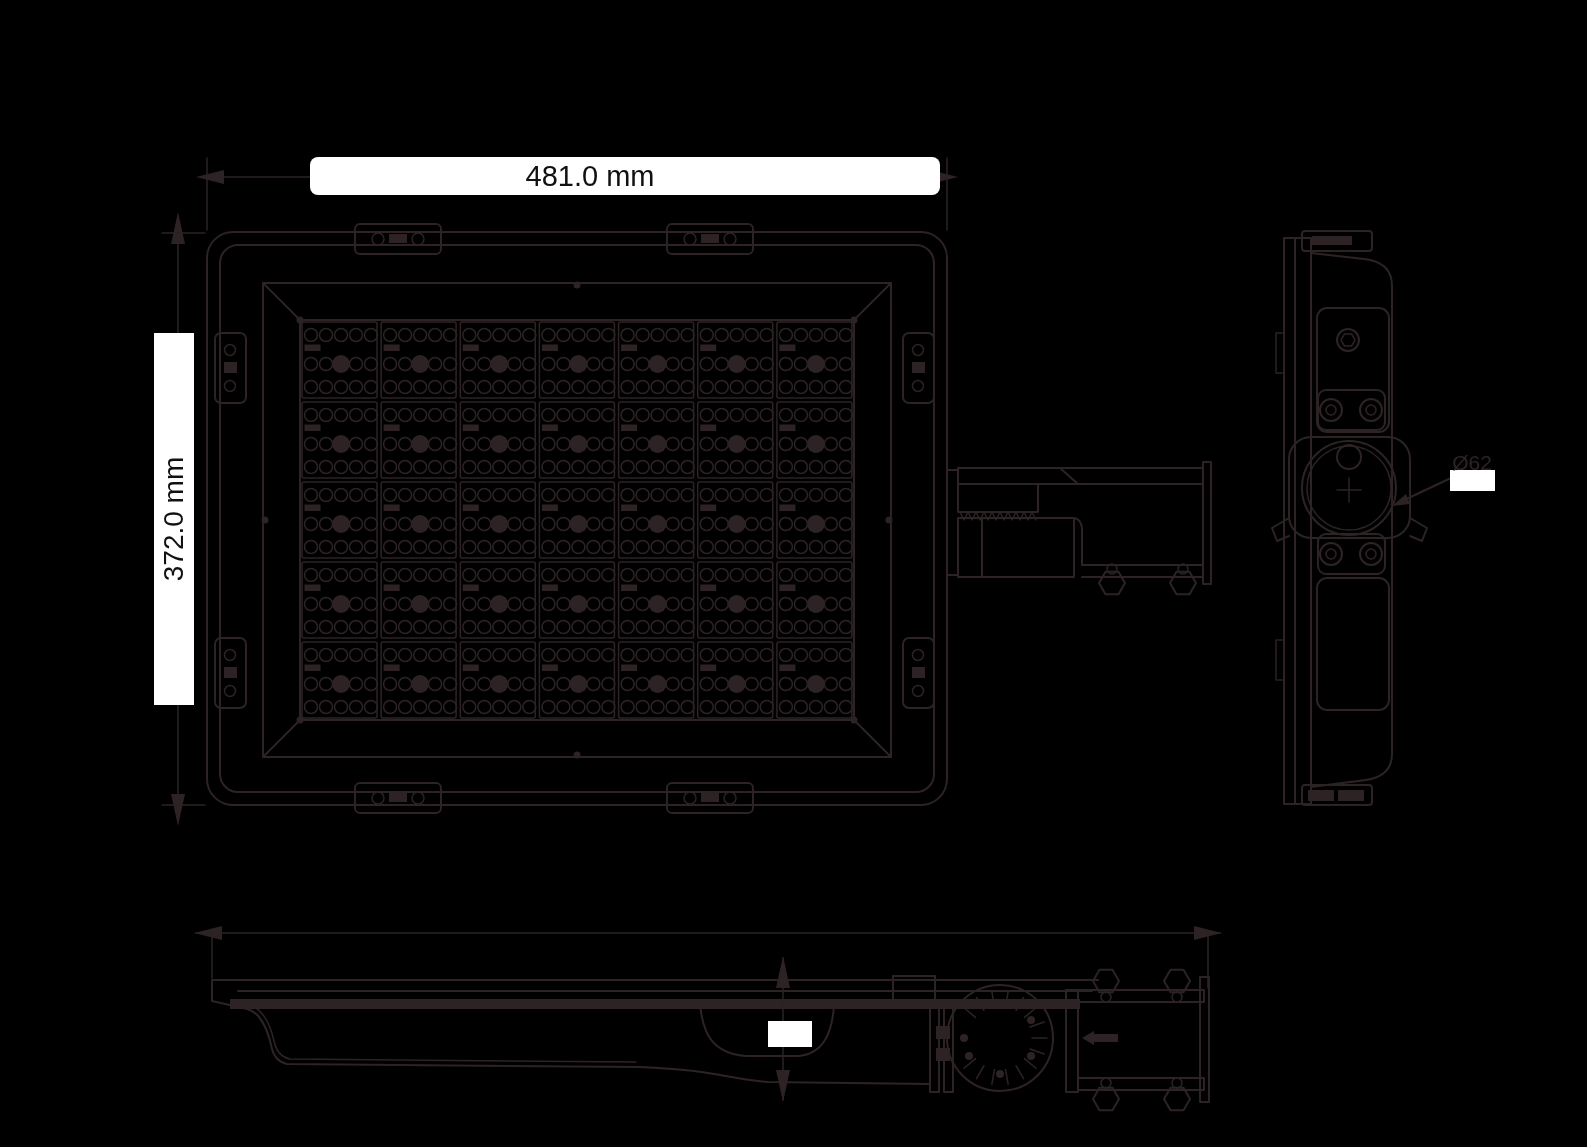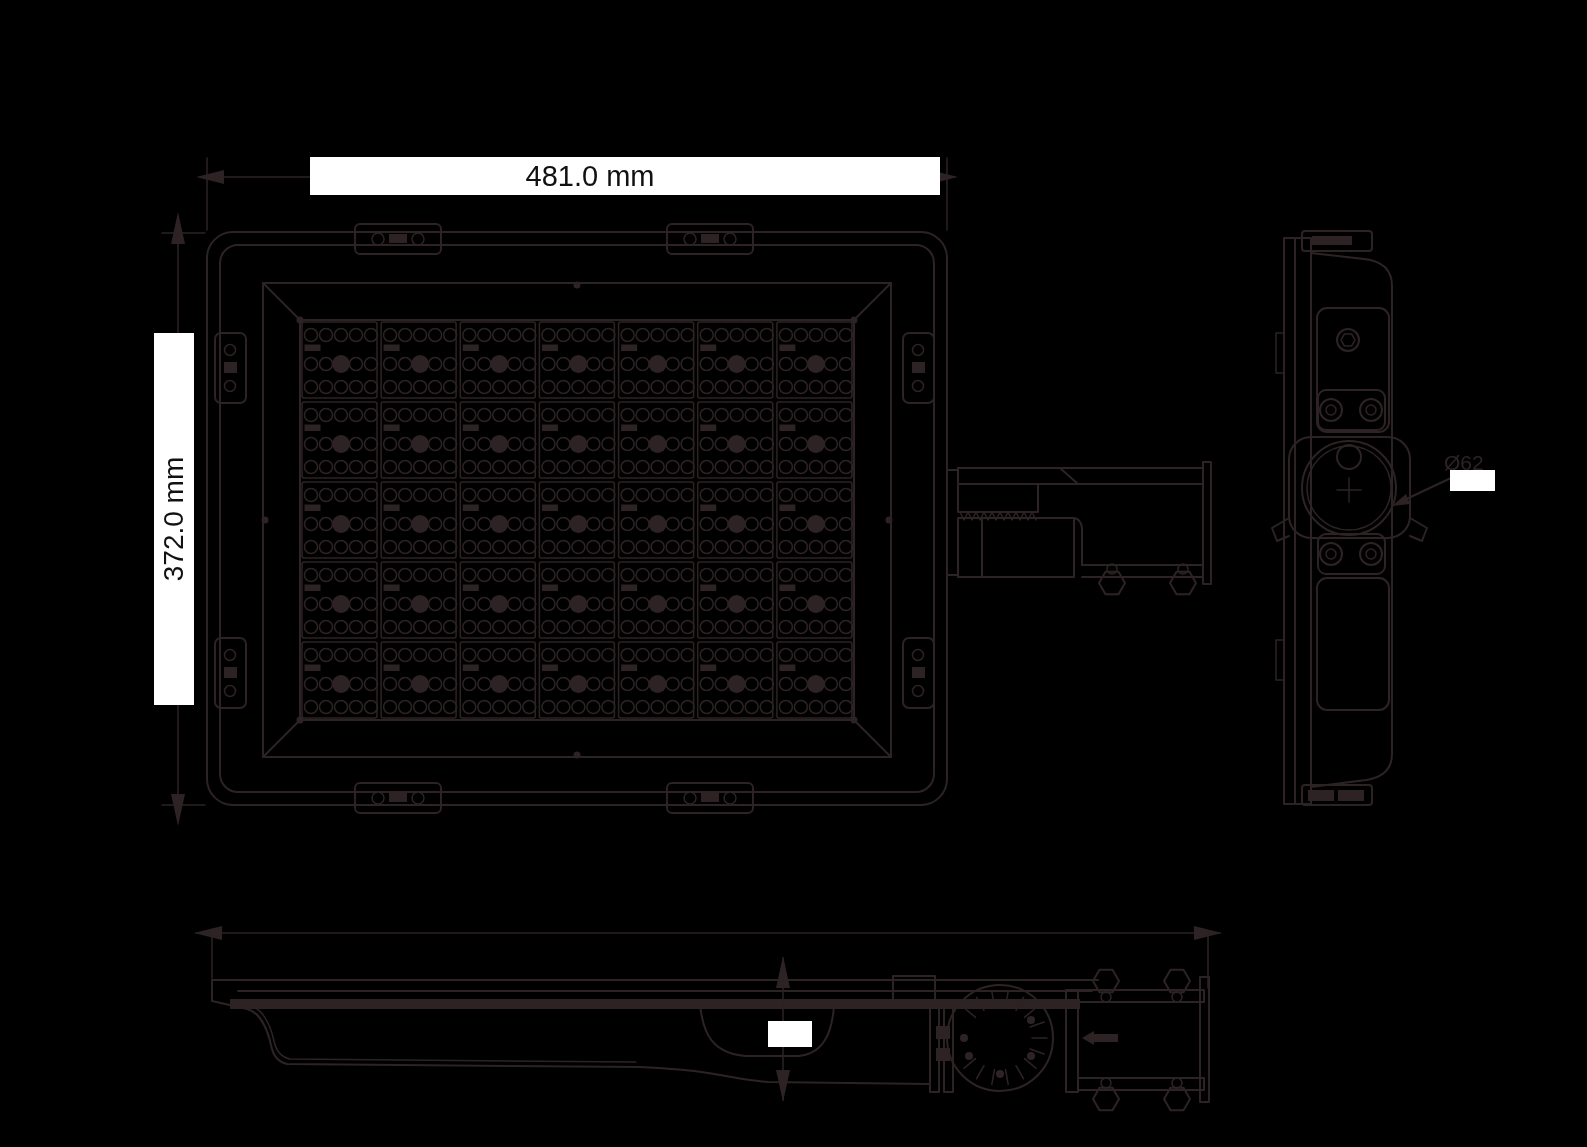--- a/index.html
+++ b/index.html
@@ -18,21 +18,21 @@
   .t{stroke-width:1.5;}
   .f{fill:var(--line);stroke:none;}
   .lbl{
     position:absolute;background:var(--label-bg);color:var(--label-text);
     display:flex;align-items:center;justify-content:center;
     font-family:"Liberation Sans",sans-serif;z-index:2;white-space:nowrap;
   }
   .lbl.vertical span{transform:rotate(-90deg);white-space:nowrap;}
   #knuckle-callout-text{
     position:absolute;background:transparent;color:var(--line);
-    z-index:3;display:flex;align-items:center;
+    z-index:3;display:flex;align-items:center;justify-content:center;
     font-family:"Liberation Sans",sans-serif;white-space:nowrap;
   }
 </style>
 </head>
 <body>
 
 <div id="stage">
 
 <svg width="1587" height="1147" viewBox="0 0 1587 1147" xmlns="http://www.w3.org/2000/svg" xmlns:xlink="http://www.w3.org/1999/xlink">
 
@@ -324,21 +324,21 @@
     </g>
 
     <g>
       <path class="s t" d="M783,958 V1100"></path>
       <polygon class="f" points="783,956 776,988 790,988"></polygon>
       <polygon class="f" points="783,1102 776,1070 790,1070"></polygon>
     </g>
   </g>
 </svg>
 
-<div class="lbl" id="dim-front-width" style="left:310px;top:157px;width:560px;height:38px;font-size:29px;padding-right:70px;">
+<div class="lbl" id="dim-front-width" style="left:310px;top:157px;width:560px;height:38px;font-size:29px;padding-right:70px;border-radius:8px;">
   <span>481.0 mm</span>
 </div>
 
 <div class="lbl vertical" id="dim-front-height" style="left:154px;top:333px;width:40px;height:372px;font-size:28px;">
   <span>372.0 mm</span>
 </div>
 
 
 <div class="lbl" id="knuckle-callout-box" style="left:1450px;top:470px;width:45px;height:21px;font-size:14px;"></div>
 

